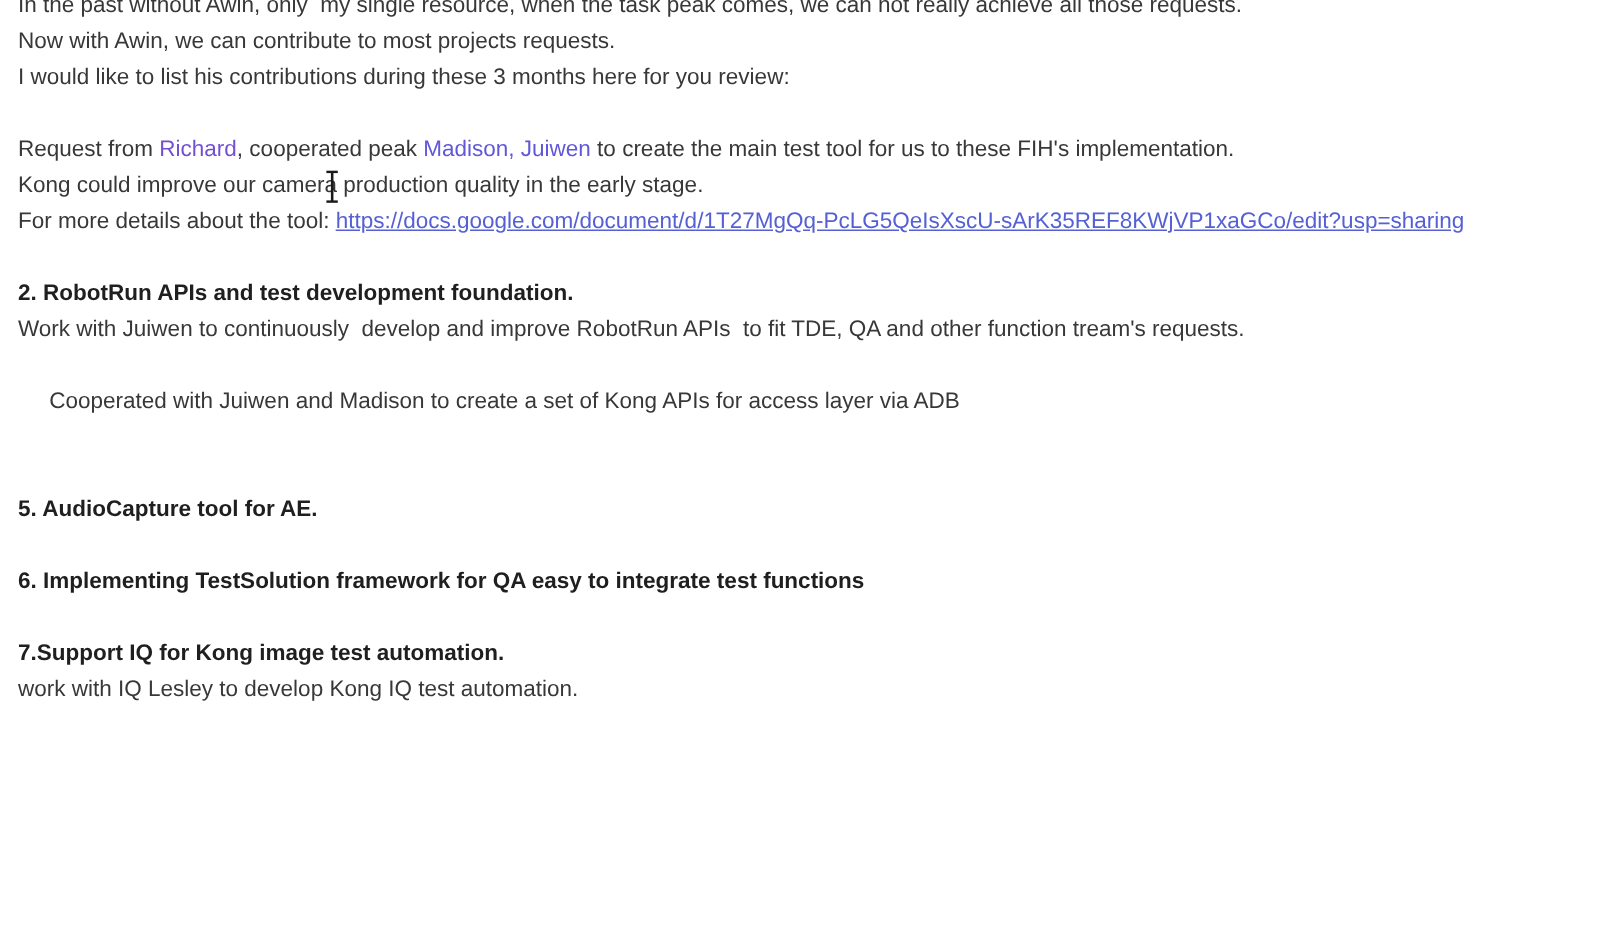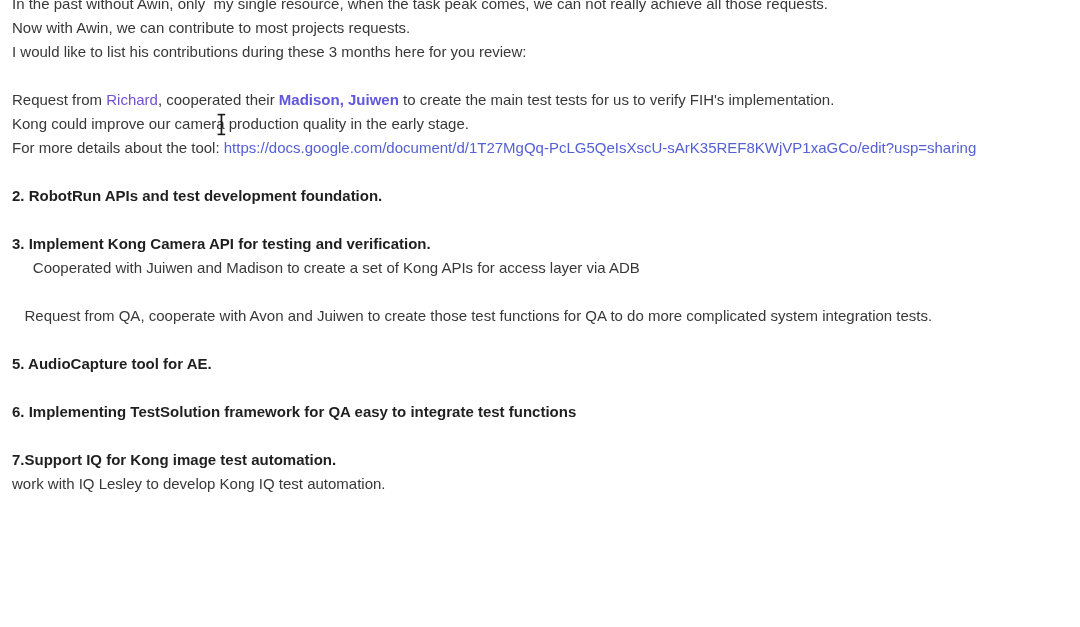--- a/index.html
+++ b/index.html
@@ -19,23 +19,24 @@
   .line{
     height:24px;line-height:24px;
     white-space:pre;
   }
   .heading{
     font-weight:bold;
     color:var(--heading_text,#1f1f1f);
   }
   .spacer{height:24px;}
   .mention-richard{color:var(--richard,#7450D0);}
-  .mention-others{color:var(--madison_juiwen,#6157DB);font-weight:bold;}
+  .mention-others{color:var(--madison_juiwen,#6157DB);}
   .doclink{
     color:var(--link,#5560D4);
+    text-decoration:underline;
     cursor:pointer;
   }
   .ibeam{
     position:absolute;
     left:216px;top:113px;
     width:11px;height:23px;
   }
   .ibeam rect{fill:var(--cursor,#1a1a1a);}
 </style>
 </head>
@@ -43,36 +44,35 @@
 
 <div class="page">
   <div class="doc">
 
     <div class="line">In the past without Awin, only  my single resource, when the task peak comes, we can not really achieve all those requests.</div>
     <div class="line">Now with Awin, we can contribute to most projects requests.</div>
     <div class="line">I would like to list his contributions during these 3 months here for you review:</div>
 
     <div class="spacer"></div>
 
-    <div class="line"><span>Request from </span><span class="mention-richard">Richard</span><span>, cooperated their </span><span class="mention-others">Madison, Juiwen</span><span> to create the main test tests for us to verify FIH's implementation.</span></div>
+    <div class="line"><span>Request from </span><span class="mention-richard">Richard</span><span>, cooperated peak </span><span class="mention-others">Madison, Juiwen</span><span> to create the main test tool for us to these FIH's implementation.</span></div>
     <div class="line">Kong could improve our camera production quality in the early stage.</div>
     <div class="line"><span>For more details about the tool: </span><a class="doclink">https://docs.google.com/document/d/1T27MgQq-PcLG5QeIsXscU-sArK35REF8KWjVP1xaGCo/edit?usp=sharing</a></div>
 
     <div class="spacer"></div>
 
     <div class="line heading">2. RobotRun APIs and test development foundation.</div>
+    <div class="line">Work with Juiwen to continuously  develop and improve RobotRun APIs  to fit TDE, QA and other function tream's requests.</div>
 
     <div class="spacer"></div>
 
-    <div class="line heading">3. Implement Kong Camera API for testing and verification.</div>
     <div class="line">     Cooperated with Juiwen and Madison to create a set of Kong APIs for access layer via ADB</div>
 
     <div class="spacer"></div>
 
-    <div class="line">   Request from QA, cooperate with Avon and Juiwen to create those test functions for QA to do more complicated system integration tests.</div>
 
     <div class="spacer"></div>
 
     <div class="line heading">5. AudioCapture tool for AE.</div>
 
     <div class="spacer"></div>
 
     <div class="line heading">6. Implementing TestSolution framework for QA easy to integrate test functions</div>
 
     <div class="spacer"></div>

